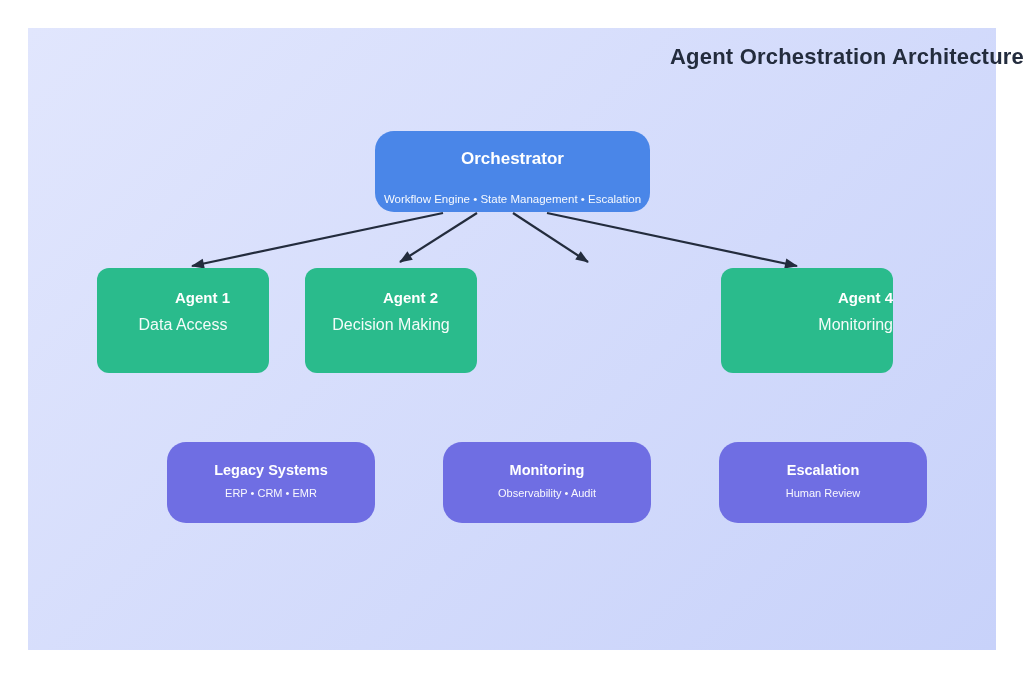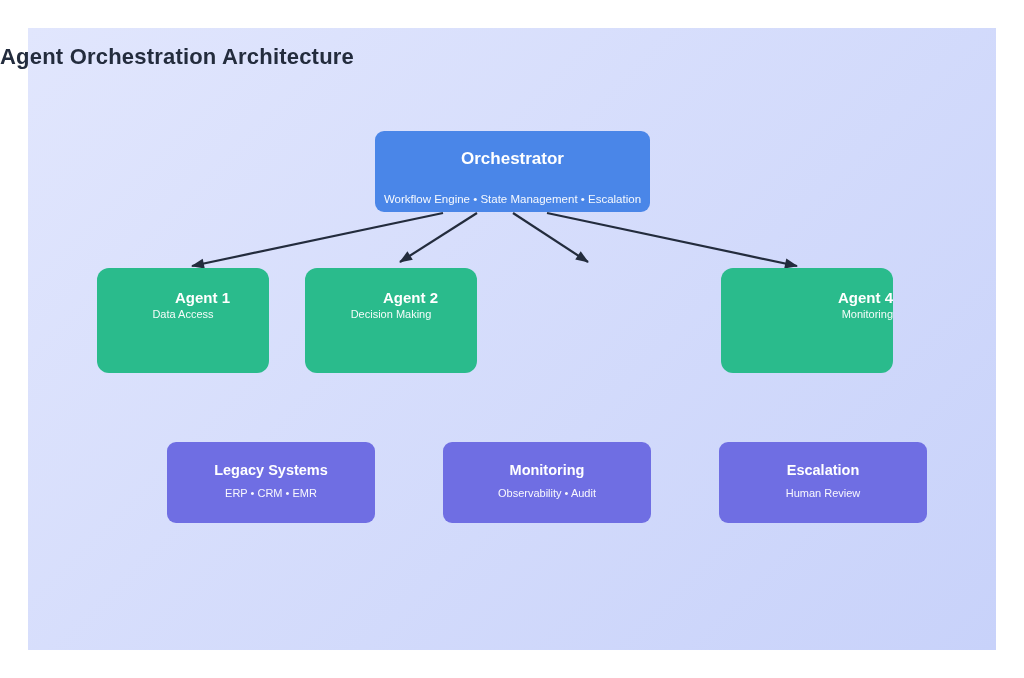--- a/index.html
+++ b/index.html
@@ -21,29 +21,29 @@
     top: 28px;
     width: 968px;
     height: 622px;
     background: linear-gradient(135deg, var(--panel-gradient-start, #e1e6fd) 0%, var(--panel-gradient-end, #c8d2fa) 100%);
   }
   .diagram-title {
     position: absolute;
     left: 0;
     top: 44px;
     width: 1024px;
-    text-align: left;
+    text-align: right;
     font-size: 22px;
     font-weight: bold;
     color: var(--title-text, #232c3d);
     letter-spacing: 0.2px;
   }
   .node {
     position: absolute;
-    border-radius: 9px;
+    border-radius: 19px;
     color: #ffffff;
     text-align: center;
     box-sizing: border-box;
   }
   .node .node-title {
     font-weight: bold;
     color: #ffffff;
   }
   .node .node-subtitle {
     color: rgba(255,255,255,0.95);
@@ -61,21 +61,21 @@
   .node-orchestrator .node-subtitle { font-size: 11.5px; margin-top: 24px; }
   .node-agent {
     top: 268px;
     width: 172px;
     height: 105px;
     background: var(--agent, #2abb8c);
     border-radius: 12px;
     padding-top: 21px;
   }
   .node-agent .node-title { font-size: 15px; padding-left: 39px; }
-  .node-agent .node-subtitle { font-size: 11px; margin-top: 2px; }
+  .node-agent .node-subtitle { font-size: 16px; margin-top: 10px; }
   .agent-0 { left: 97px; }
   .agent-1 { left: 305px; }
   .agent-2 { left: 513px; }
   .agent-3 { left: 721px; text-align: right; }
   .node-system {
     top: 442px;
     width: 208px;
     height: 81px;
     background: var(--system, #6f6ee3);
     padding-top: 20px;

